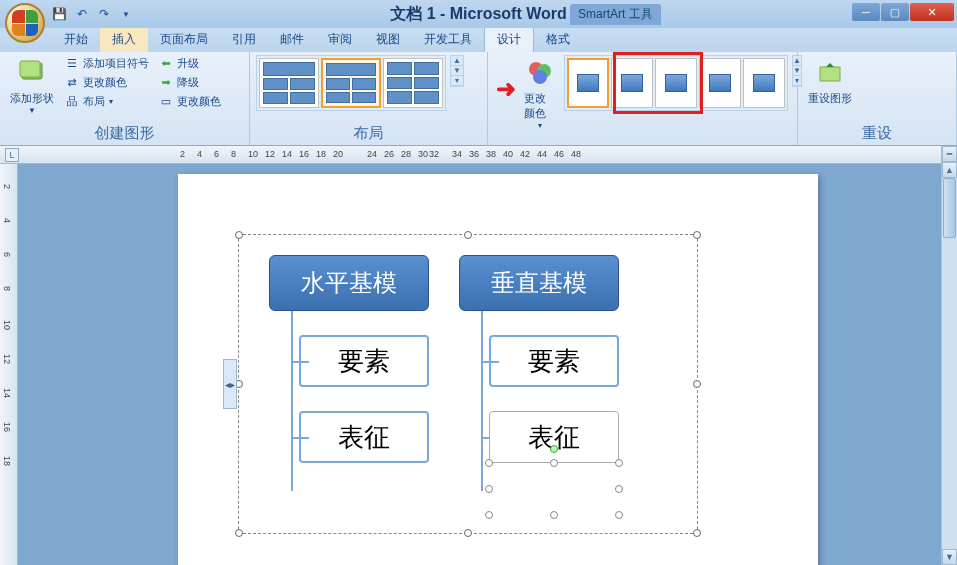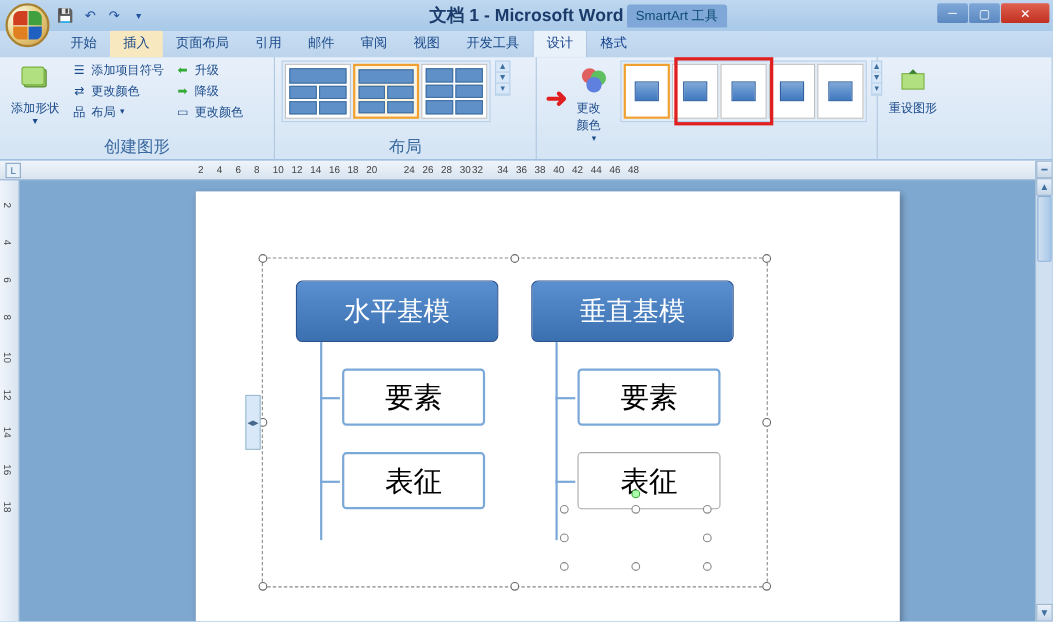--- a/index.html
+++ b/index.html
@@ -71,21 +71,21 @@
 .sthumb{position:absolute;top:32px;left:1px;right:1px;height:60px;background:linear-gradient(90deg,#d0e0f0,#a8c8e8);border:1px solid #8ab0d8;border-radius:2px;}
 
 .page { position:absolute; left:160px; top:10px; width:640px; height:480px; background:#fff; box-shadow:2px 2px 6px rgba(0,0,0,0.3);}
 
 
 .smartart-frame { position:absolute; left:60px; top:60px; width:460px; height:300px; border:1px dashed #888;}
 .sa-handle{position:absolute;width:8px;height:8px;background:#fff;border:1px solid #666;border-radius:50%;}
 .sa-tab{position:absolute;left:-16px;top:50%;transform:translateY(-50%);width:14px;height:50px;background:#d8e8f8;border:1px solid #9bc;display:flex;align-items:center;justify-content:center;font-size:10px;color:#468;}
 .smartart { display:flex; gap:30px; padding:20px 30px; height:100%;}
 .sa-col{display:flex;flex-direction:column;align-items:center;position:relative;}
-.sa-top{ width:184px; height:56px; background:linear-gradient(#5a90d0,#3a70b0); border:1px solid #2a5090; border-radius:6px; color:#fff; font-size:24px; display:flex; align-items:center; justify-content:center; font-family:"SimSun";}
+.sa-top{ width:160px; height:56px; background:linear-gradient(#5a90d0,#3a70b0); border:1px solid #2a5090; border-radius:6px; color:#fff; font-size:24px; display:flex; align-items:center; justify-content:center; font-family:"SimSun";}
 .sa-child{ width:130px; height:52px; background:#fff; border:2px solid #7aa8d8; border-radius:4px; font-size:26px; display:flex; align-items:center; justify-content:center; font-family:"SimSun"; margin-top:24px; margin-left:30px;}
 .sa-child.editing{border:1px solid #aaa;}
 .sa-line-v{position:absolute;left:22px;top:56px;width:2px;background:#7aa8d8;}
 .sa-line-h{position:absolute;left:22px;width:18px;height:2px;background:#7aa8d8;}
 .edit-handles{position:absolute;}
 .eh{position:absolute;width:8px;height:8px;background:#fff;border:1px solid #888;border-radius:50%;}
 .eh.rot{border-color:#4a4;background:#afa;}
 </style>
 </head>
 <body>
@@ -268,20 +268,21 @@
       <div class="big-btn">
         <div class="big-btn-icon">
             <svg width="28" height="28">
               <rect x="4" y="8" width="20" height="14" fill="#b0e080" stroke="#7ab040"></rect>
               <path d="M14 4 L10 8 L18 8 Z" fill="#3a8030"></path>
             </svg>
           </div>
         <span>重设图形</span>
       </div>
     </div>
+    <div class="group-label">重设</div>
   </div>
 </div>
 
 <div class="workspace">
   <div class="ruler-h">
     <div class="corner-box">L</div>
     <div class="ruler-h-inner" id="ruler-h-inner">
         <span class="rtick" style="left: 140px; top: 3px;">2</span>
         <span class="rtick" style="left: 157px; top: 3px;">4</span>
         <span class="rtick" style="left: 174px; top: 3px;">6</span>

